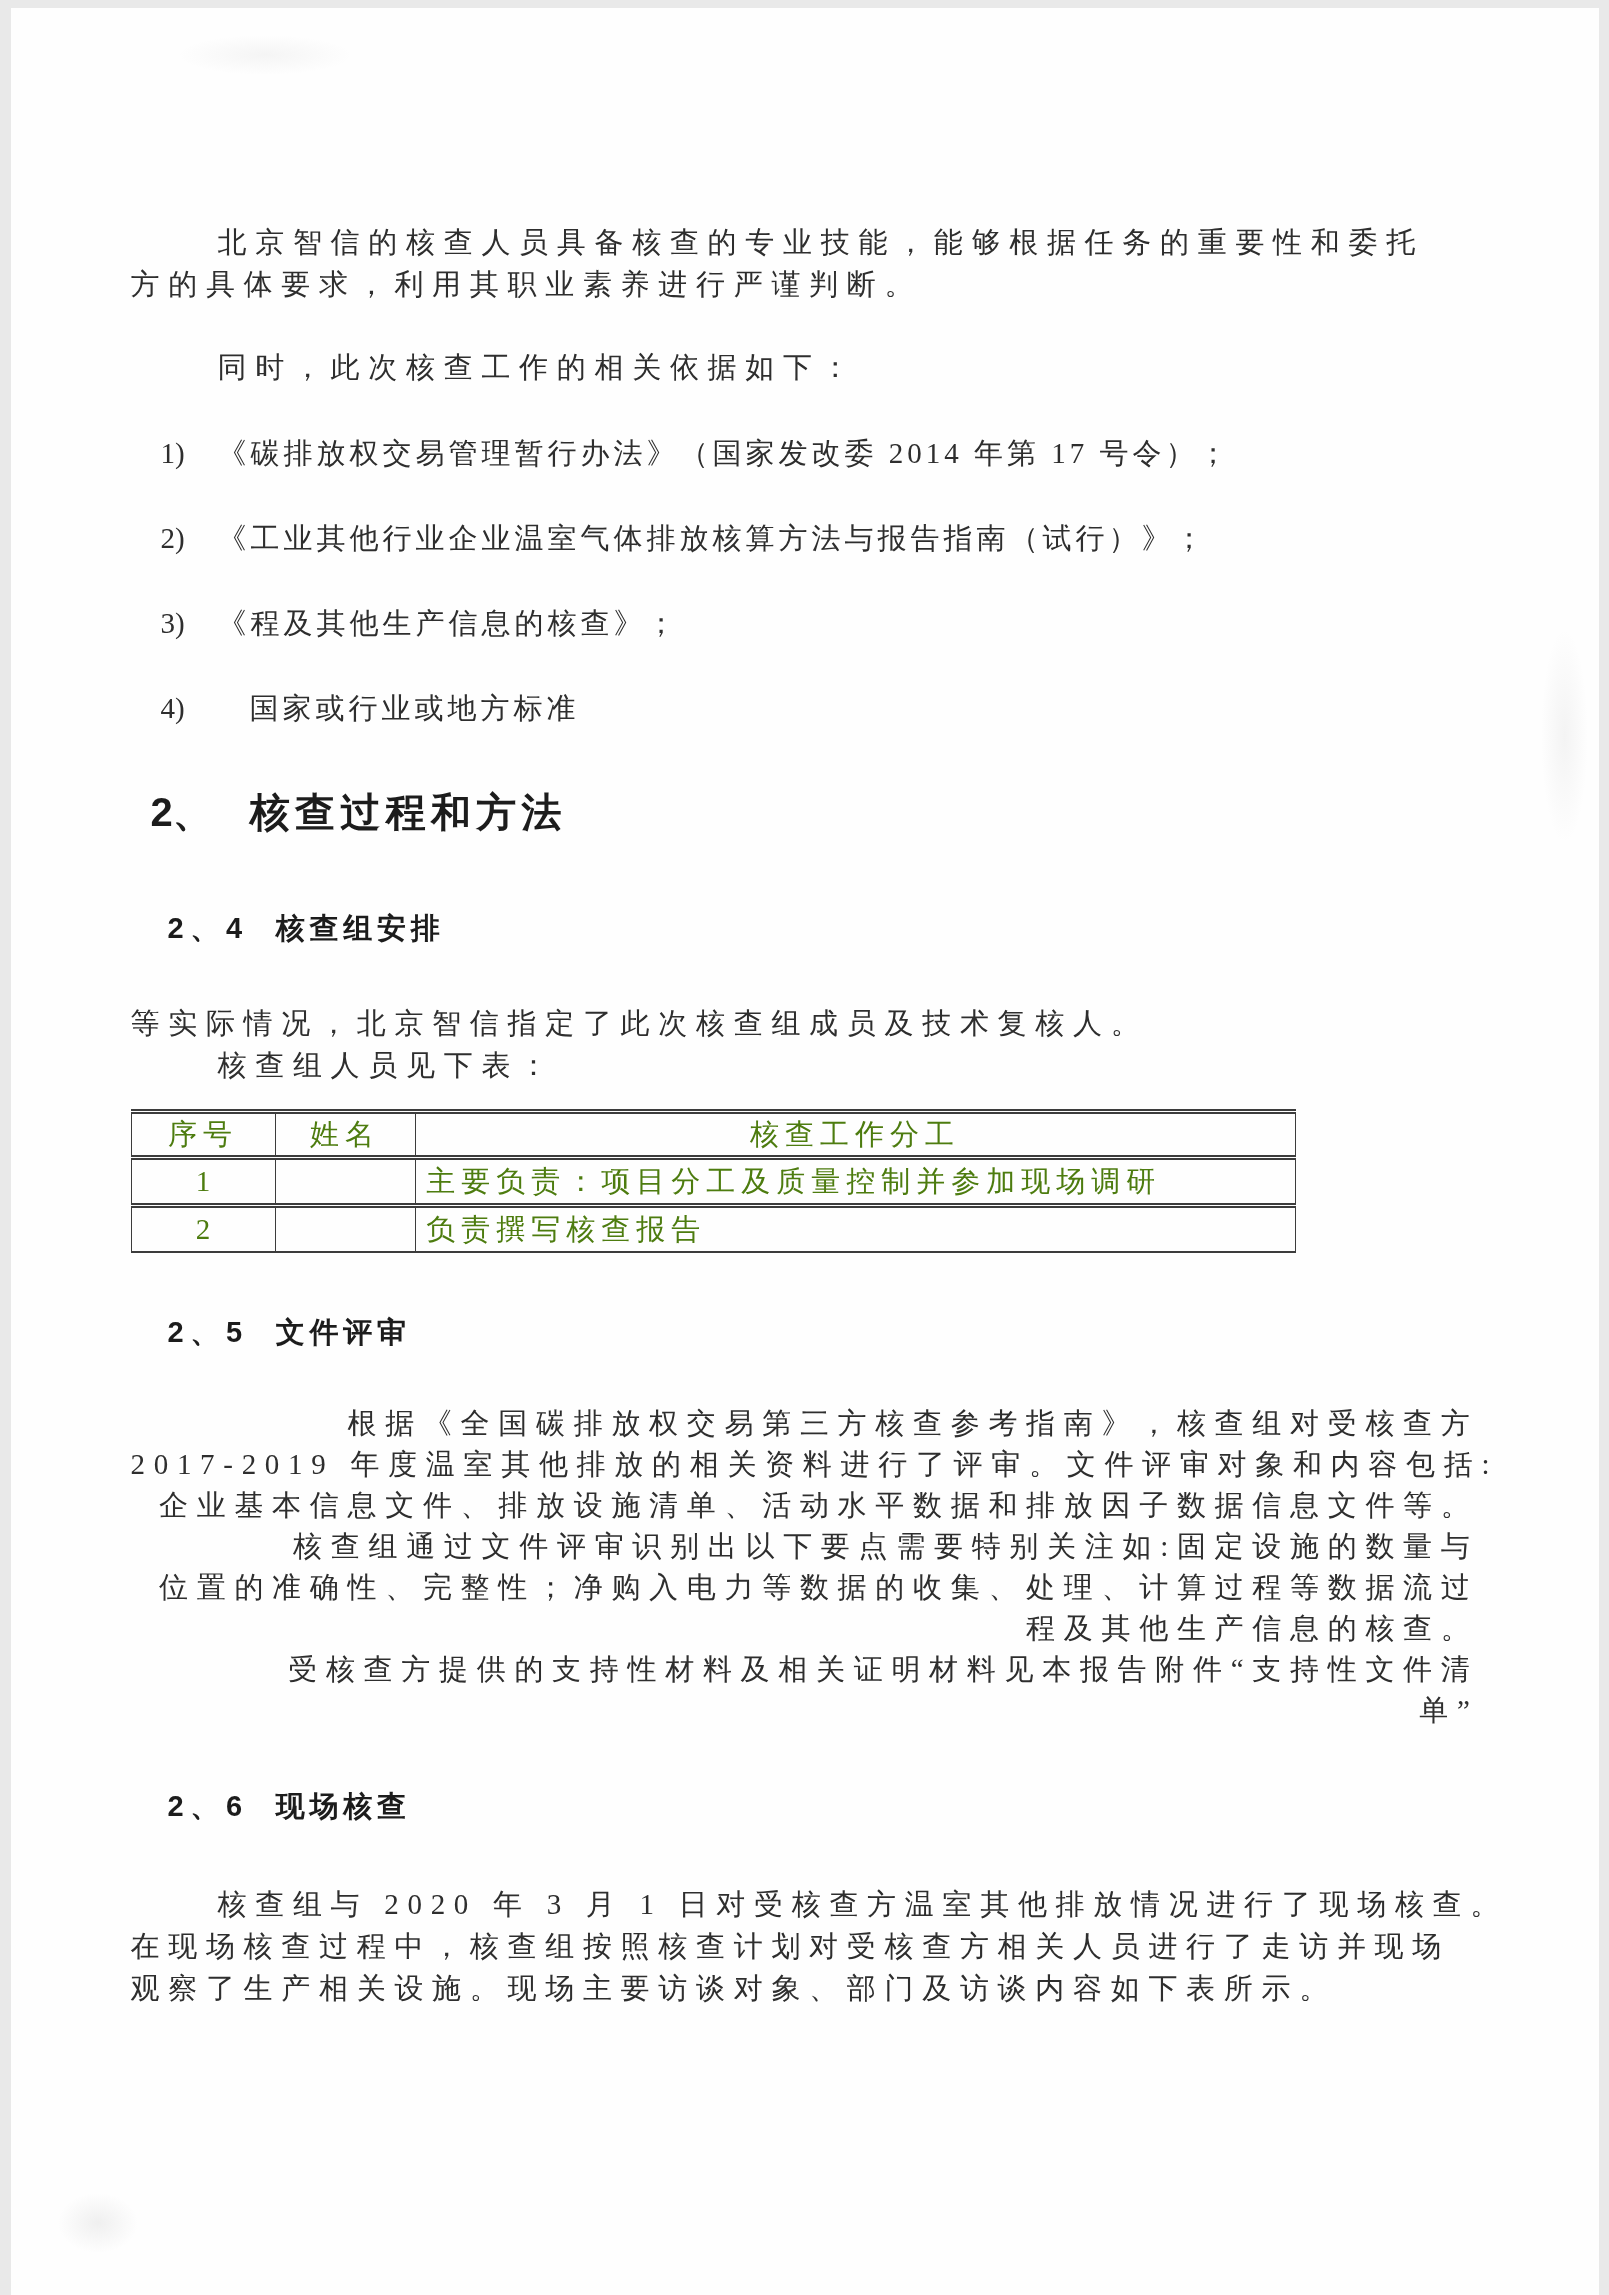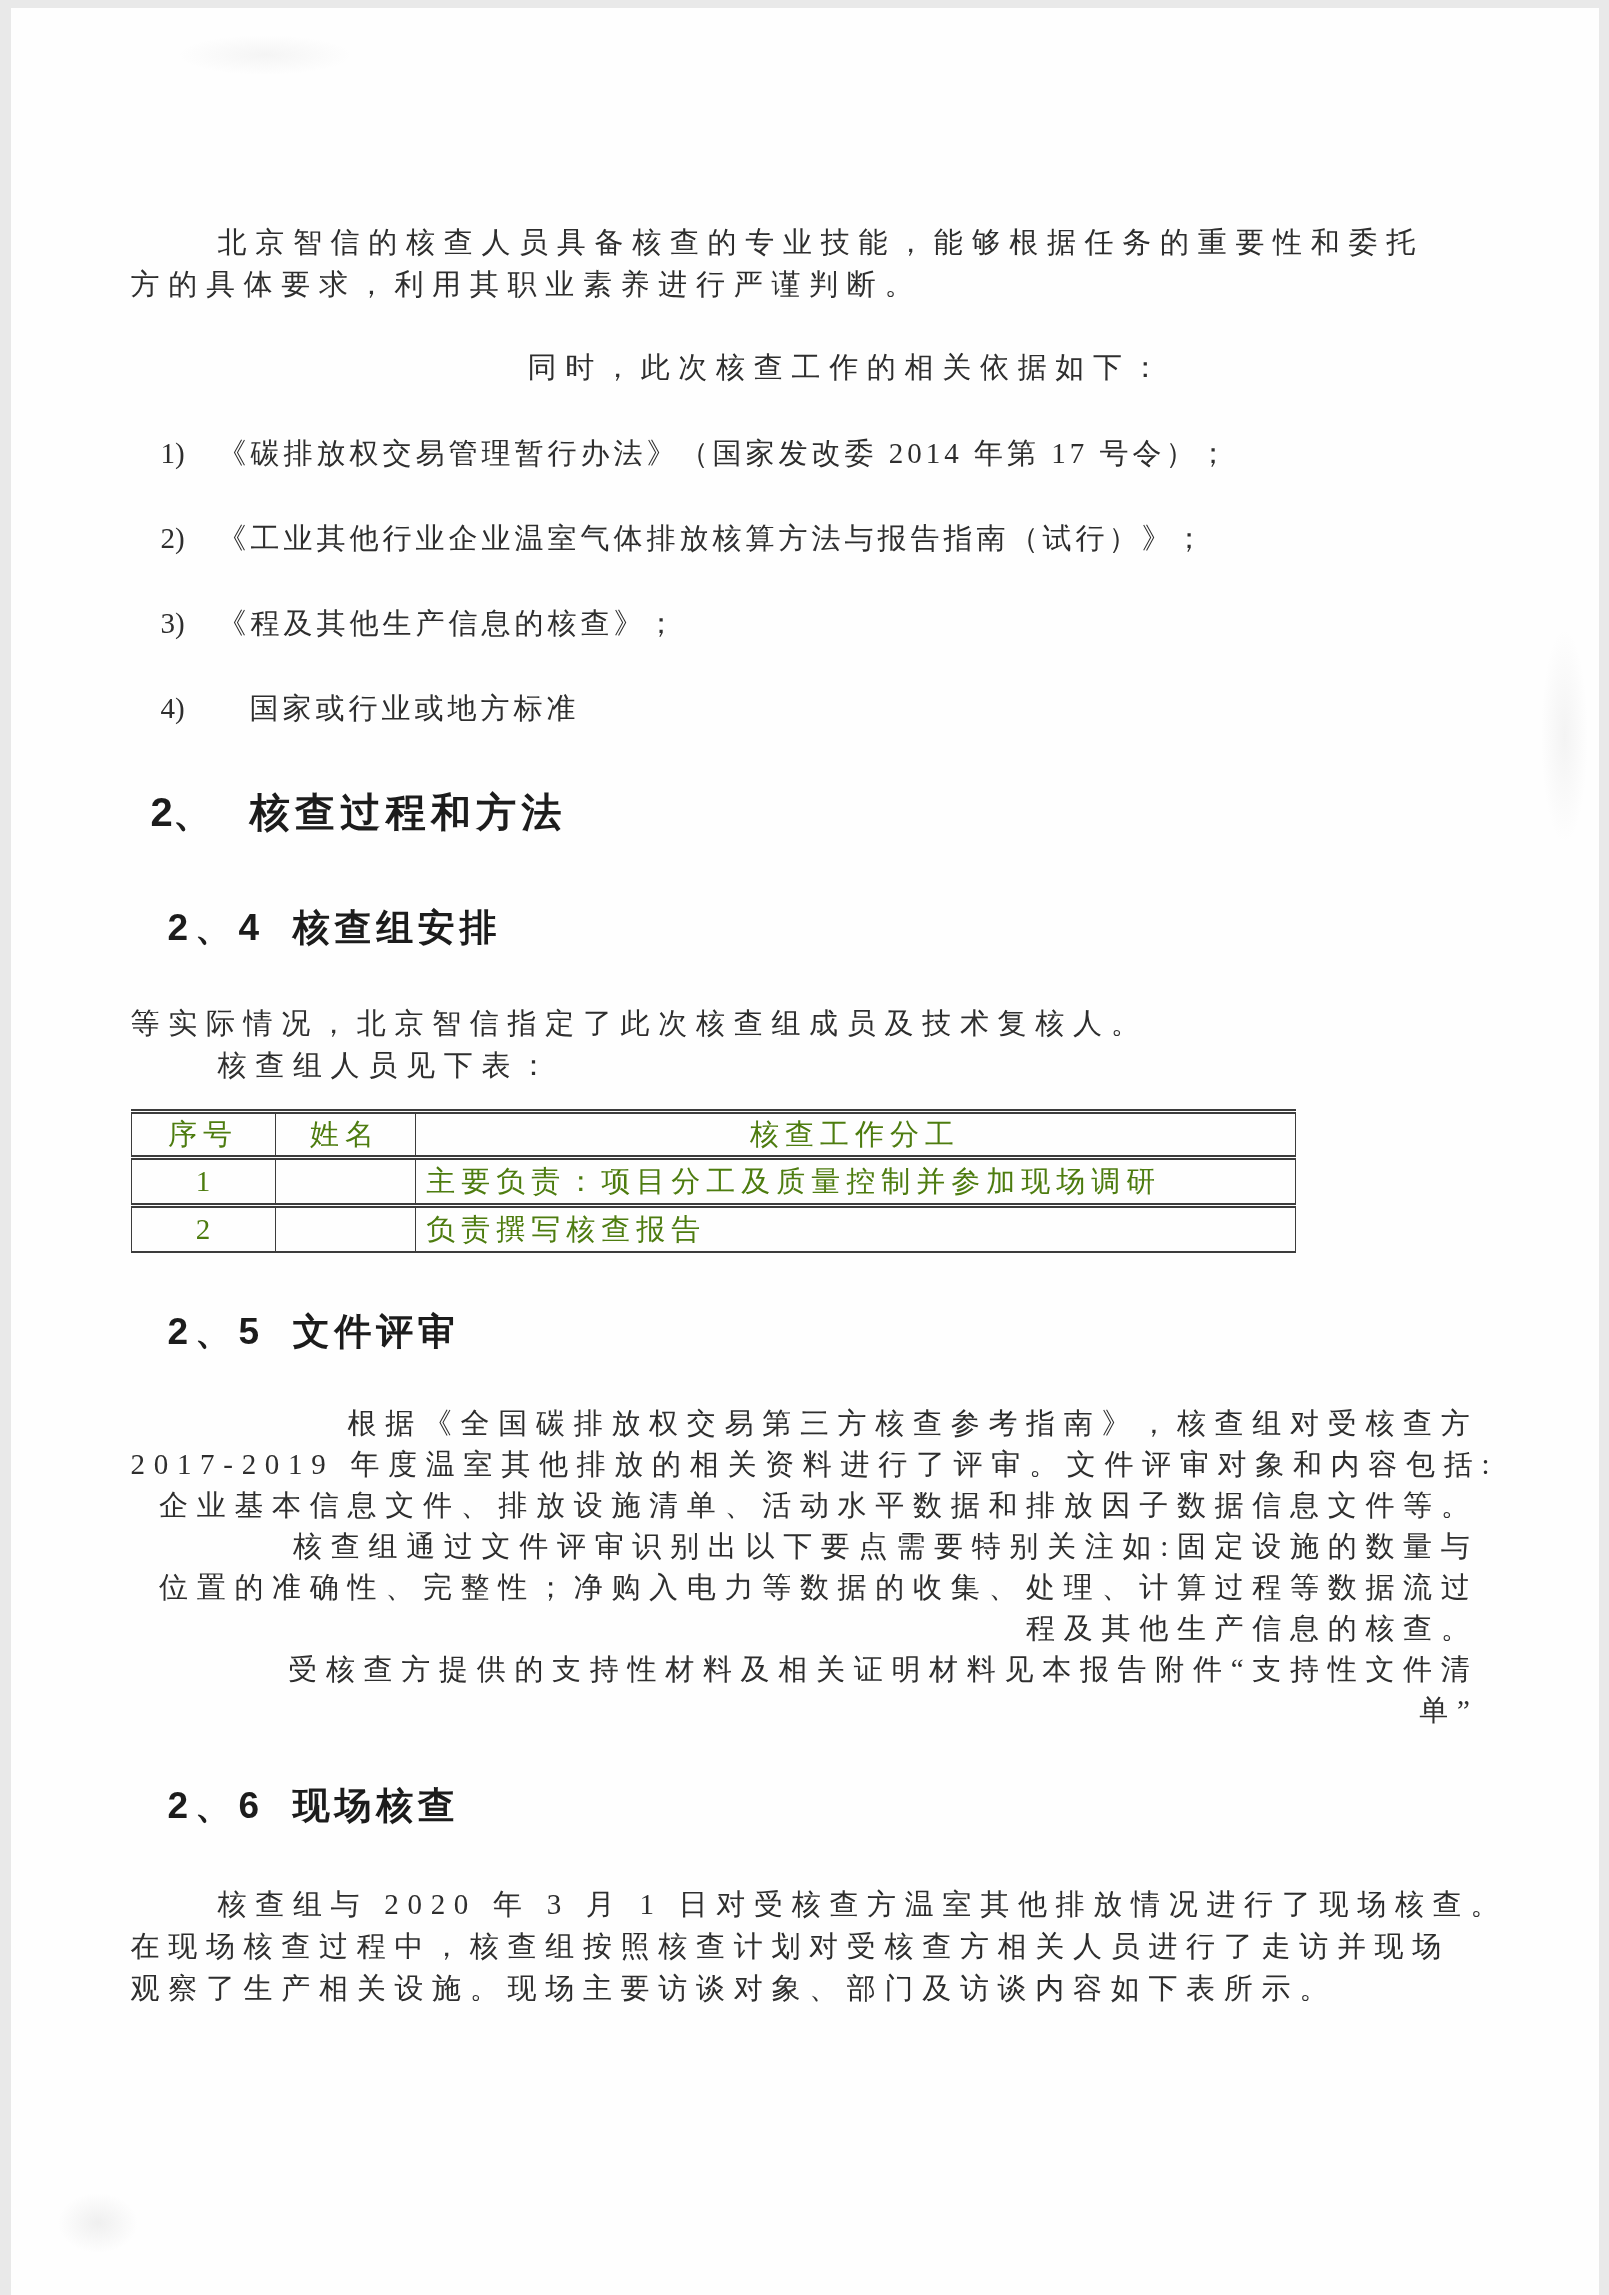--- a/index.html
+++ b/index.html
@@ -36,21 +36,21 @@
 
   .line {
     height: 42px;
     line-height: 42px;
     font-size: 29px;
     letter-spacing: 8.7px;
     white-space: nowrap;
   }
   .line.ind { padding-left: 87px; }
 
-  .para2 { margin-top: 41px; text-align: center; }
+  .para2 { margin-top: 41px; }
 
   .basis-list { margin-top: 44px; }
   .list-item {
     height: 42px;
     line-height: 42px;
     font-size: 29px;
     letter-spacing: 4px;
     margin-bottom: 43px;
     padding-left: 30px;
     white-space: nowrap;
@@ -71,21 +71,21 @@
     color: #1c1c1c;
     letter-spacing: 5.3px;
     white-space: nowrap;
   }
   .h1 .num { margin-right: 37px; letter-spacing: 0; }
 
   .h2 {
     margin: 67px 0 0 37px;
     font-family: "Liberation Sans", "DejaVu Sans", sans-serif;
     font-weight: 700;
-    font-size: 37px;
+    font-size: 29px;
     line-height: 44px;
     color: #1c1c1c;
     letter-spacing: 4.7px;
     white-space: nowrap;
   }
   .h2 .num { margin-right: 27px; letter-spacing: 6.7px; }
   .h2.review { margin-top: 57px; }
   .h2.onsite { margin-top: 53px; }
 
   .para3 { margin-top: 52px; }

